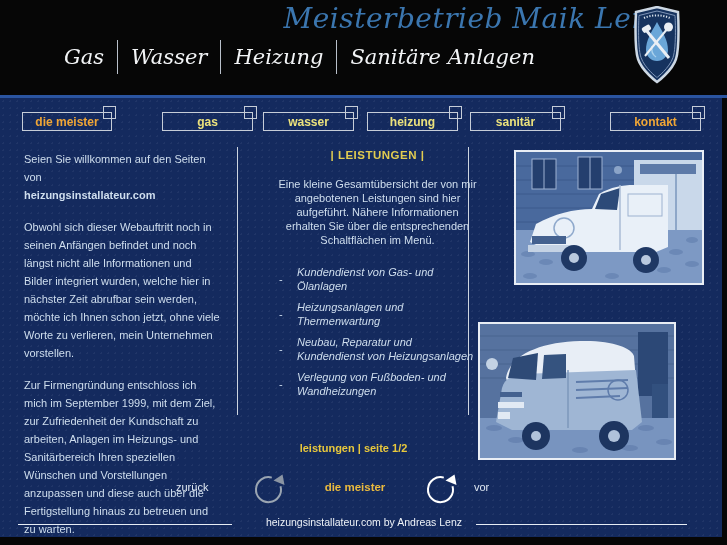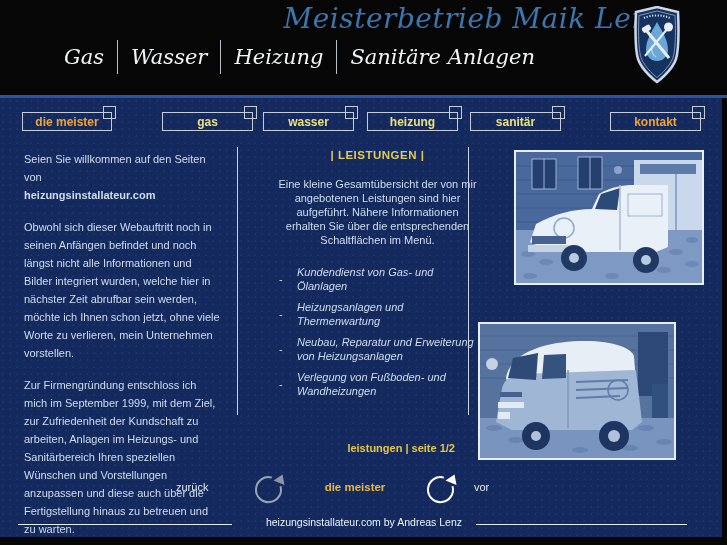--- a/index.html
+++ b/index.html
@@ -48,21 +48,21 @@
   .svc-item{display:flex;align-items:center;margin:0 0 7px 0;}
   .svc-item .dash{width:18px;flex:0 0 18px;text-align:left;padding-left:3px;}
   .svc-item .itxt{flex:1;font-style:italic;}
 
   
   .photo{position:absolute;border:2px solid #e9eef5;background:#49699d;line-height:0;}
   .photo1{left:514px;top:52px;width:186px;height:131px;}
   .photo2{left:478px;top:224px;width:194px;height:134px;}
 
   
-  .pagination{position:absolute;left:252px;top:344px;width:203px;text-align:right;
+  .pagination{position:absolute;left:252px;top:344px;width:203px;text-align:center;
       color:#e8c83c;font-weight:bold;font-size:11px;}
   .pager-label{position:absolute;top:383px;font-size:11px;color:#dfe8f2;cursor:pointer;}
   .pager-back{left:176px;width:55px;text-align:left;}
   .pager-fwd{left:474px;}
   .pager-center{position:absolute;left:300px;top:383px;width:110px;text-align:center;
       color:#eaba3e;font-weight:bold;font-size:11.5px;cursor:pointer;}
   .arrow-icon{position:absolute;top:372px;cursor:pointer;}
   .arrow-left{left:251px;}
   .arrow-right{left:423px;}
 
@@ -152,21 +152,21 @@
         <div class="svc-item">
           <span class="dash">-</span>
           <span class="itxt">Kundendienst von Gas- und Ölanlagen</span>
         </div>
         <div class="svc-item">
           <span class="dash">-</span>
           <span class="itxt">Heizungsanlagen und Thermenwartung</span>
         </div>
         <div class="svc-item">
           <span class="dash">-</span>
-          <span class="itxt">Neubau, Reparatur und Erweiterung von Heizungsanlagen</span>
+          <span class="itxt">Neubau, Reparatur und Kundendienst von Heizungsanlagen</span>
         </div>
         <div class="svc-item">
           <span class="dash">-</span>
           <span class="itxt">Verlegung von Fußboden- und Wandheizungen</span>
         </div>
       </div>
     </div>
 
     <div class="photo photo1">
       <svg width="186" height="131" viewBox="0 0 186 131">

